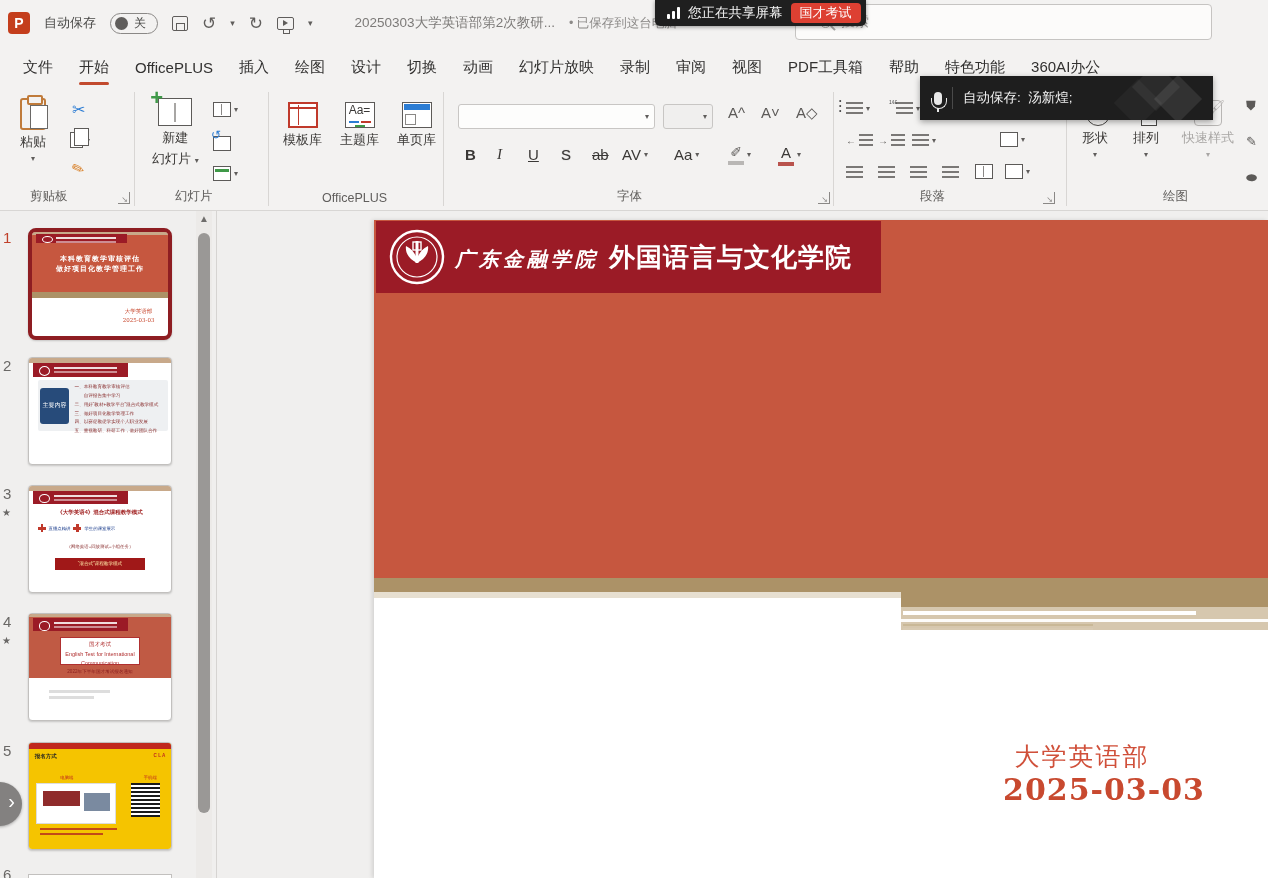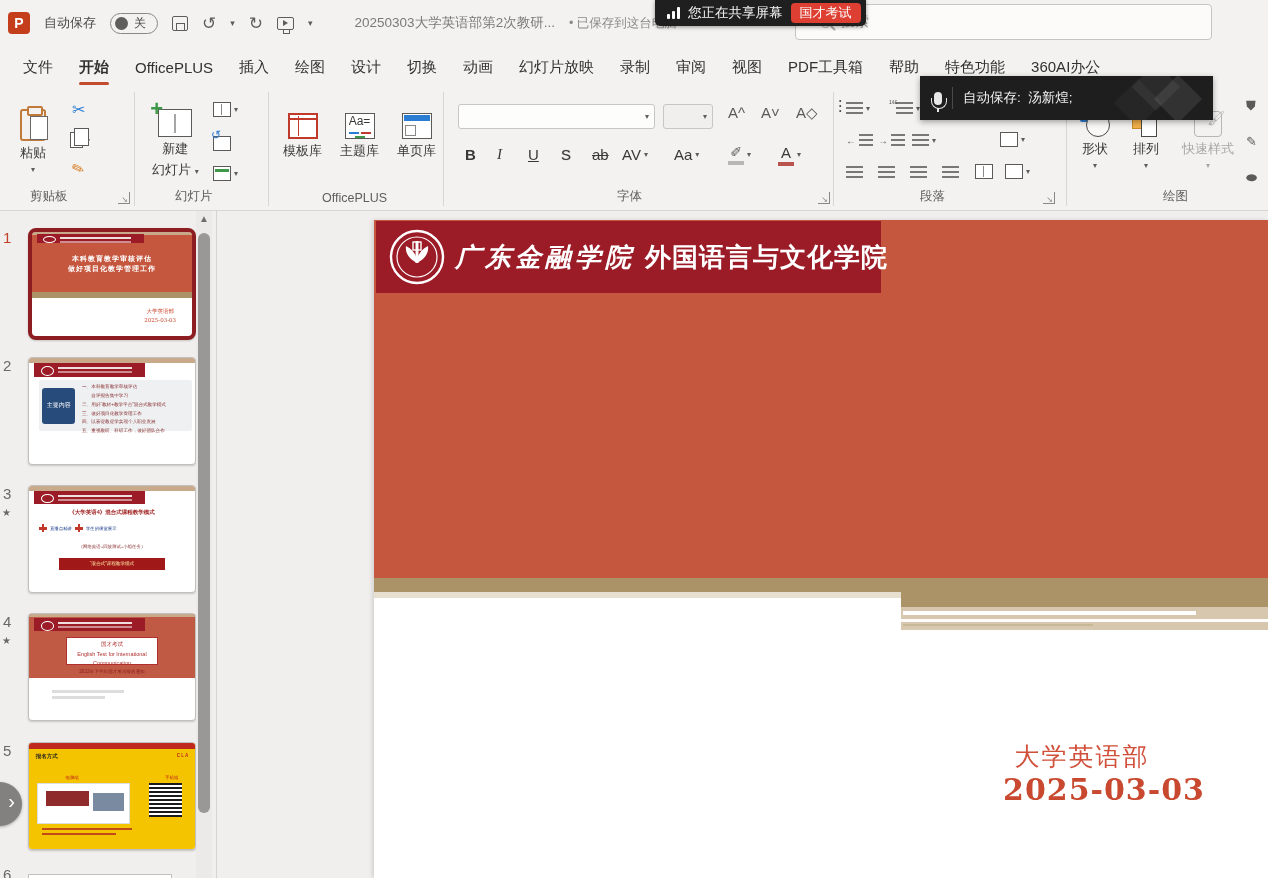--- a/index.html
+++ b/index.html
@@ -36,30 +36,30 @@
   .bars { display:flex; align-items:flex-end; gap:2px; height:12px; }
   .bars i { display:block; width:3px; background:#fff; border-radius:1px; }
   .bars i:nth-child(1){height:5px}.bars i:nth-child(2){height:8px}.bars i:nth-child(3){height:12px}
   #share-banner .msg { color:#f3f3f3; font-size:13.5px; white-space:nowrap; }
   .end-share-btn { background:#dd4032; color:#fff; font-size:13px; border:none; border-radius:4px;
     height:20px; padding:0 9px; white-space:nowrap; }
 
   
   #menubar { position:absolute; left:0; top:46px; width:1268px; height:42px; display:flex; align-items:center; padding-left:10px; }
   .menu-item { font-size:15px; color:#323130; padding:6px 13px; white-space:nowrap; position:relative; }
-  .menu-item.active { font-weight:bold; }
+  .menu-item.active { font-weight:normal; }
   .menu-item.active::after { content:""; position:absolute; left:13px; right:13px; bottom:-2px; height:3px; background:#c24a2e; border-radius:2px; }
 
   
   #ribbon { position:absolute; left:0; top:88px; width:1268px; height:123px; background:#f3f2f1; border-bottom:1px solid #d8d6d4; }
   .rdiv { position:absolute; top:4px; bottom:4px; width:1px; background:#d8d6d4; }
   .grp-label { position:absolute; bottom:5px; font-size:12.5px; color:#605e5c; white-space:nowrap; }
   .launcher { position:absolute; bottom:6px; width:12px; height:12px; border-right:1.4px solid #8a8886; border-bottom:1.4px solid #8a8886; }
   .launcher::after { content:"↘"; position:absolute; right:1px; bottom:-1px; font-size:8px; color:#8a8886; }
-  .bigbtn { position:absolute; display:flex; flex-direction:column; align-items:center; gap:3px; font-size:13px; color:#3a3836;margin-top:11px; }
+  .bigbtn { position:absolute; display:flex; flex-direction:column; align-items:center; gap:3px; font-size:13px; color:#3a3836; }
   .minibtn { position:absolute; display:flex; align-items:center; gap:3px; color:#5c5a58; }
   .vchev { font-size:8px; color:#5f5d5b; }
 
   .clipboard-ico { width:26px; height:32px; border:2px solid #c07b3a; border-radius:3px; position:relative; background:#f3f2f1; }
   .clipboard-ico::before { content:""; position:absolute; left:5px; top:-5px; width:12px; height:6px; border:2px solid #c07b3a; border-radius:2px; background:#f3f2f1; }
   .clipboard-ico::after { content:""; position:absolute; left:8px; top:5px; width:16px; height:22px; background:#fff; border:1.4px solid #6a6866; }
   .copy-ico { width:13px; height:16px; border:1.5px solid #5c5a58; background:#fff; position:relative; }
   .copy-ico::after { content:""; position:absolute; left:3px; top:-5px; width:13px; height:16px; border:1.5px solid #5c5a58; background:#fff; }
   .scissors { color:#2b7cd3; font-size:16px; }
   .brush-ico { color:#d9822b; font-size:15px; transform:rotate(-20deg); display:inline-block; }
@@ -116,21 +116,21 @@
   .mic-ico::after { content:""; position:absolute; left:3px; top:16px; width:2px; height:4px; background:#e8e8e8; }
   .vline { width:1px; height:22px; background:#4a4a4a; }
   #speak-banner .txt { color:#f0f0f0; font-size:13.5px; white-space:nowrap; }
   .diamond { position:absolute; width:34px; height:34px; background:#ffffff; opacity:.06; transform:rotate(45deg); }
 
   
   #panel { position:absolute; left:0; top:211px; width:217px; height:667px; background:#f0efee; border-right:1px solid #d6d4d2; }
   .slide-num { position:absolute; left:3px; font-size:15px; color:#6a6866; }
   .slide-num.sel { color:#c0402a; }
   .star { position:absolute; left:2px; font-size:10px; color:#6a6866; }
-  .thumb { position:absolute; left:28px; width:168px; height:108px; background:#fff; border:1px solid #c2c0be;
+  .thumb { position:absolute; left:28px; width:144px; height:108px; background:#fff; border:1px solid #c2c0be;
     border-radius:4px; box-shadow:0 1px 2px rgba(0,0,0,.18); overflow:hidden;padding-left:12px; }
   .thumb.selected { border:4px solid #8e1d22; border-radius:8px; height:112px; }
   .mini-head { position:absolute; left:3%; top:4%; width:67%; height:14%; background:#9b1b26; }
   .mini-head::after { content:""; position:absolute; left:6%; top:20%; width:10%; height:60%; border:1px solid #fff; border-radius:50%; }
   .mini-head::before { content:""; position:absolute; left:22%; top:30%; width:66%; height:2px; background:rgba(255,255,255,.85); box-shadow:0 4px 0 rgba(255,255,255,.5); }
   .mini-topstrip { position:absolute; left:0; top:0; width:100%; height:5%; background:#c8a98a; }
 
   
   #scrollbar { position:absolute; left:196px; top:211px; width:16px; height:667px; background:#eceae8; }
   #scroll-up { position:absolute; left:0; top:2px; width:16px; height:16px; color:#6f6d6b; font-size:10px; text-align:center; }
@@ -139,21 +139,21 @@
     box-shadow:0 1px 3px rgba(0,0,0,.3); }
   #panel-handle::after { content:"›"; position:absolute; right:7px; top:8px; color:#fff; font-size:20px; }
 
   
   #canvas { position:absolute; left:217px; top:211px; width:1051px; height:667px; background:#f0efee; }
   #slide { position:absolute; left:157px; top:9px; width:894px; height:658px; background:#fff; box-shadow:-2px 0 4px rgba(0,0,0,.12); }
   #red-body { position:absolute; left:0; top:0; width:100%; height:358px; background:#c6573f; }
   #band-head { position:absolute; left:2px; top:1px; width:505px; height:72px; background:#9b1b26; display:flex; align-items:center; padding-left:13px; gap:10px; }
   .logo-circle { width:56px; height:56px; flex:0 0 56px; }
   .uni-line { display:flex; align-items:baseline; gap:10px; white-space:nowrap; }
-  .uni-cn-callig { font-family:"DejaVu Serif", serif; font-style:italic; font-weight:bold; font-size:26px; color:#fff; letter-spacing:4px; }
+  .uni-cn-callig { font-family:"DejaVu Serif", serif; font-style:italic; font-weight:bold; font-size:20px; color:#fff; letter-spacing:4px; }
   .uni-cn-dept { font-size:26px; font-weight:bold; color:#fff; letter-spacing:1px; }
   .uni-en { font-family:"DejaVu Serif", serif; font-weight:bold; font-size:11.5px; color:#fff; letter-spacing:.4px; margin-top:2px; white-space:nowrap; }
   #slide-title { position:absolute; left:50px; right:0; top:148px; text-align:center; color:#fff;
     font-family:"DejaVu Serif", serif; font-weight:bold; }
   #slide-title .l1, #slide-title .l2 { font-size:46px; letter-spacing:14px; line-height:1.48; text-shadow:2px 2px 2px rgba(0,0,0,.15); white-space:nowrap; }
   .band-tan-full { position:absolute; left:0; top:358px; width:100%; height:14px; background:#ac9267; }
   .band-beige-left { position:absolute; left:0; top:372px; width:527px; height:6px; background:#e7dfd0; }
   .band-tan-right { position:absolute; left:527px; top:372px; right:0; height:15px; background:#ac9267; }
   .band-beige-right { position:absolute; left:527px; top:387px; right:0; height:23px; background:#d6c7ae; }
   .stripe-w1 { position:absolute; left:529px; top:391px; width:293px; height:4px; background:#fff; }

